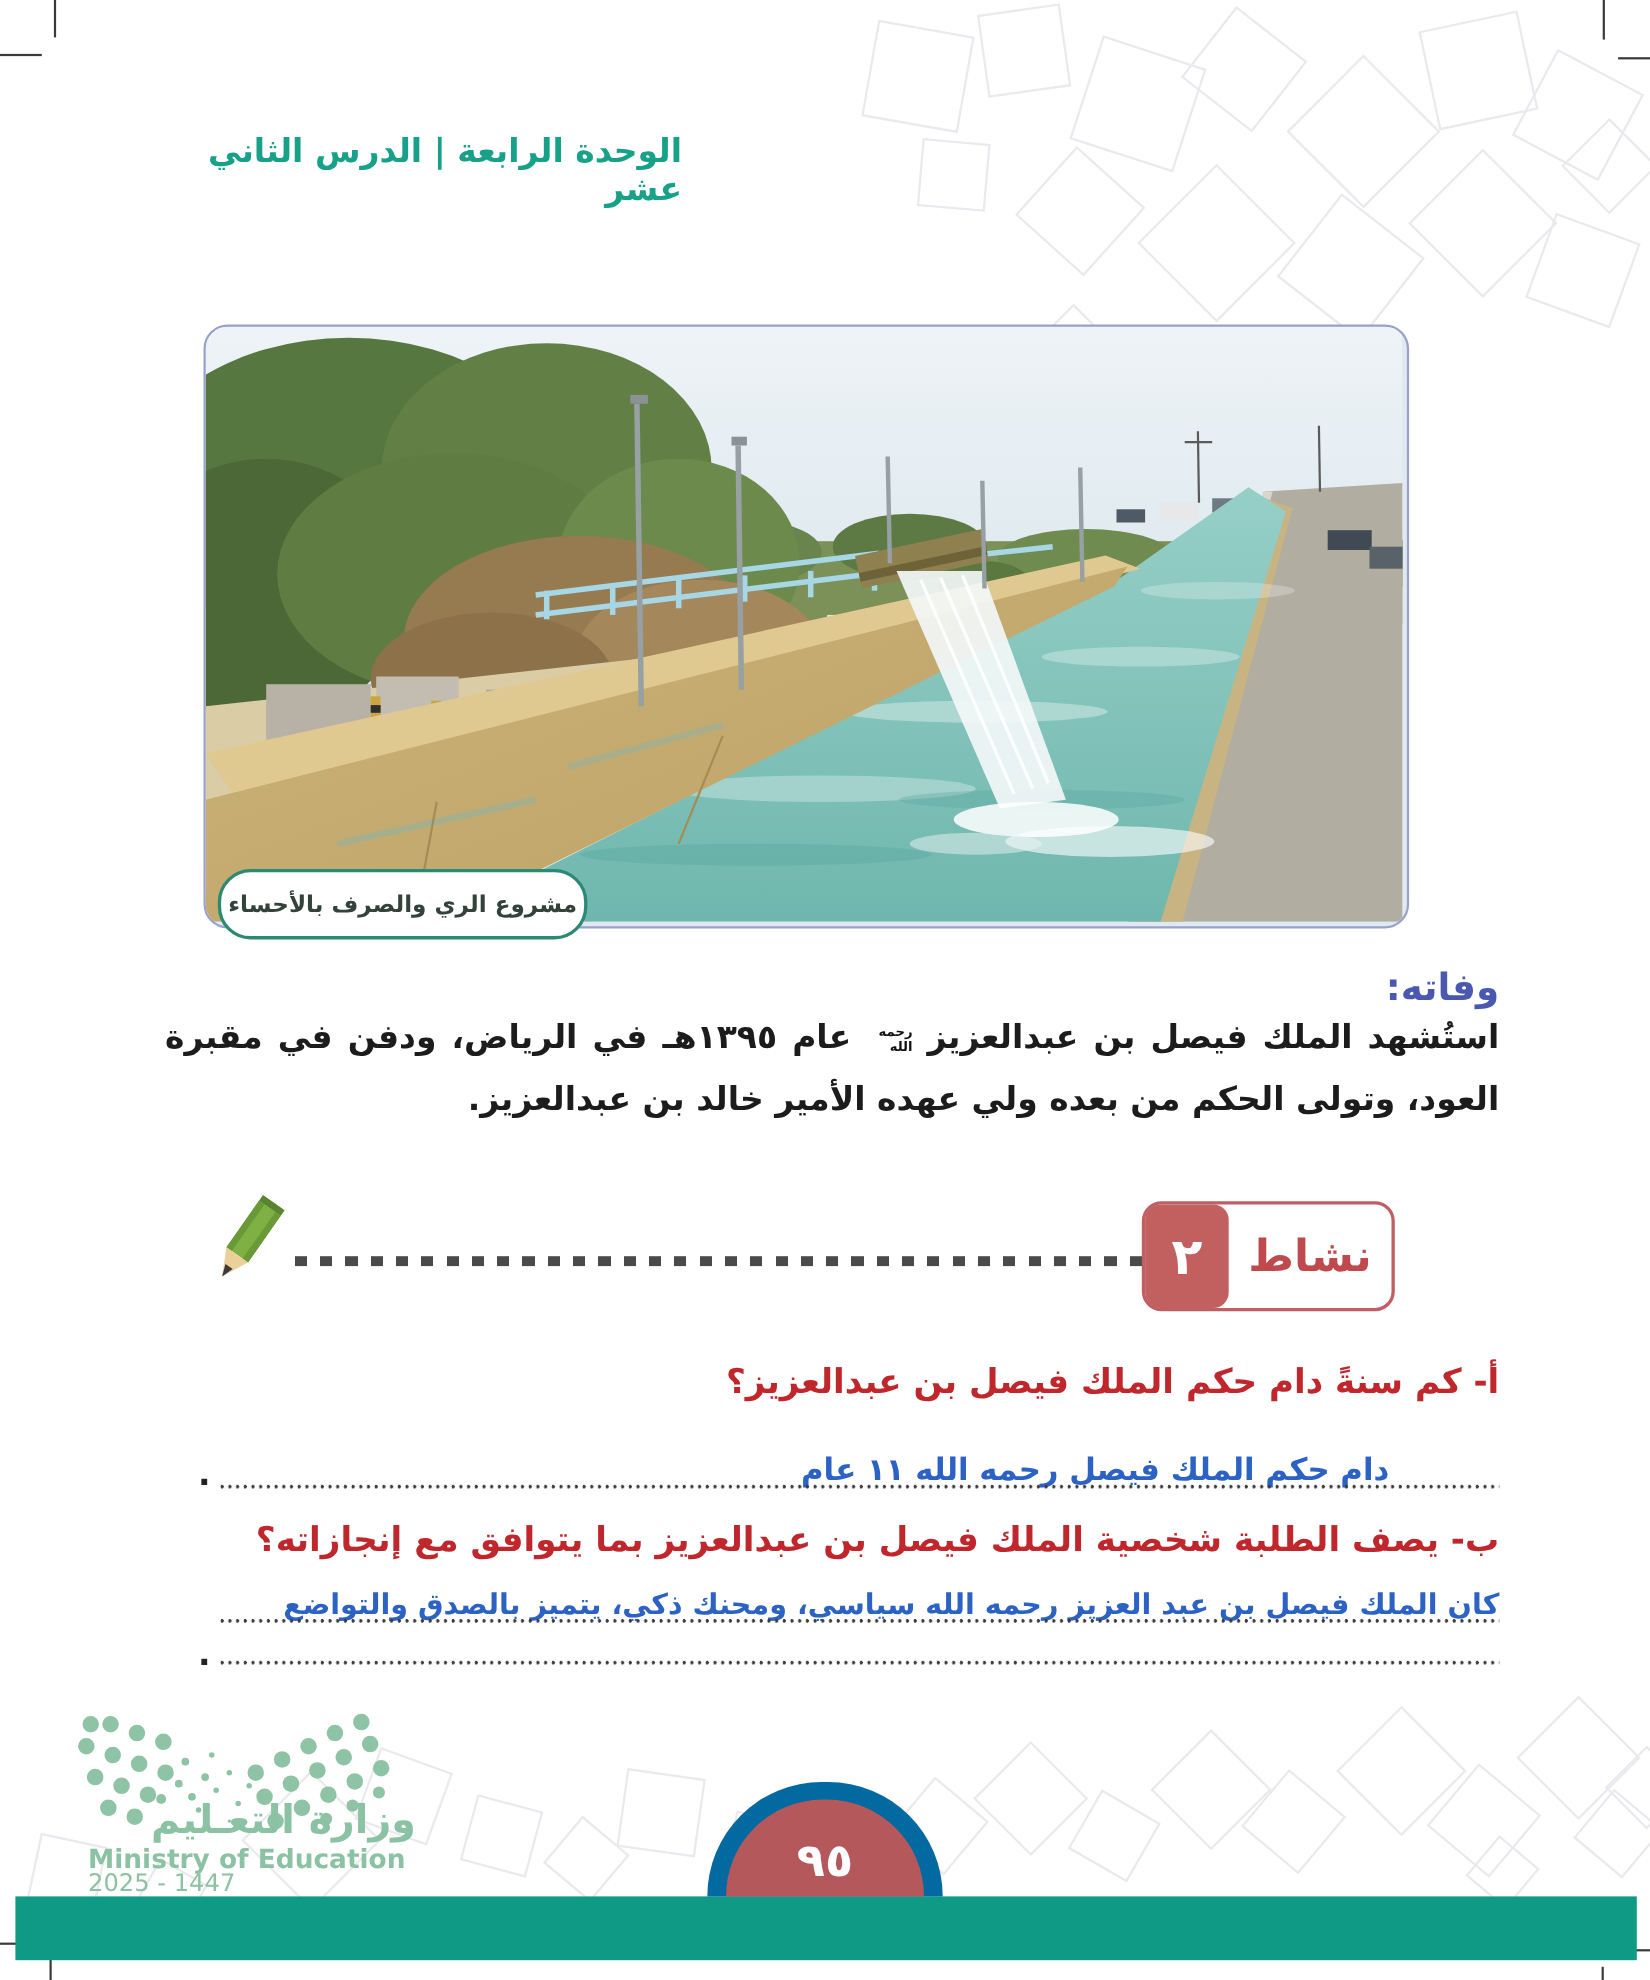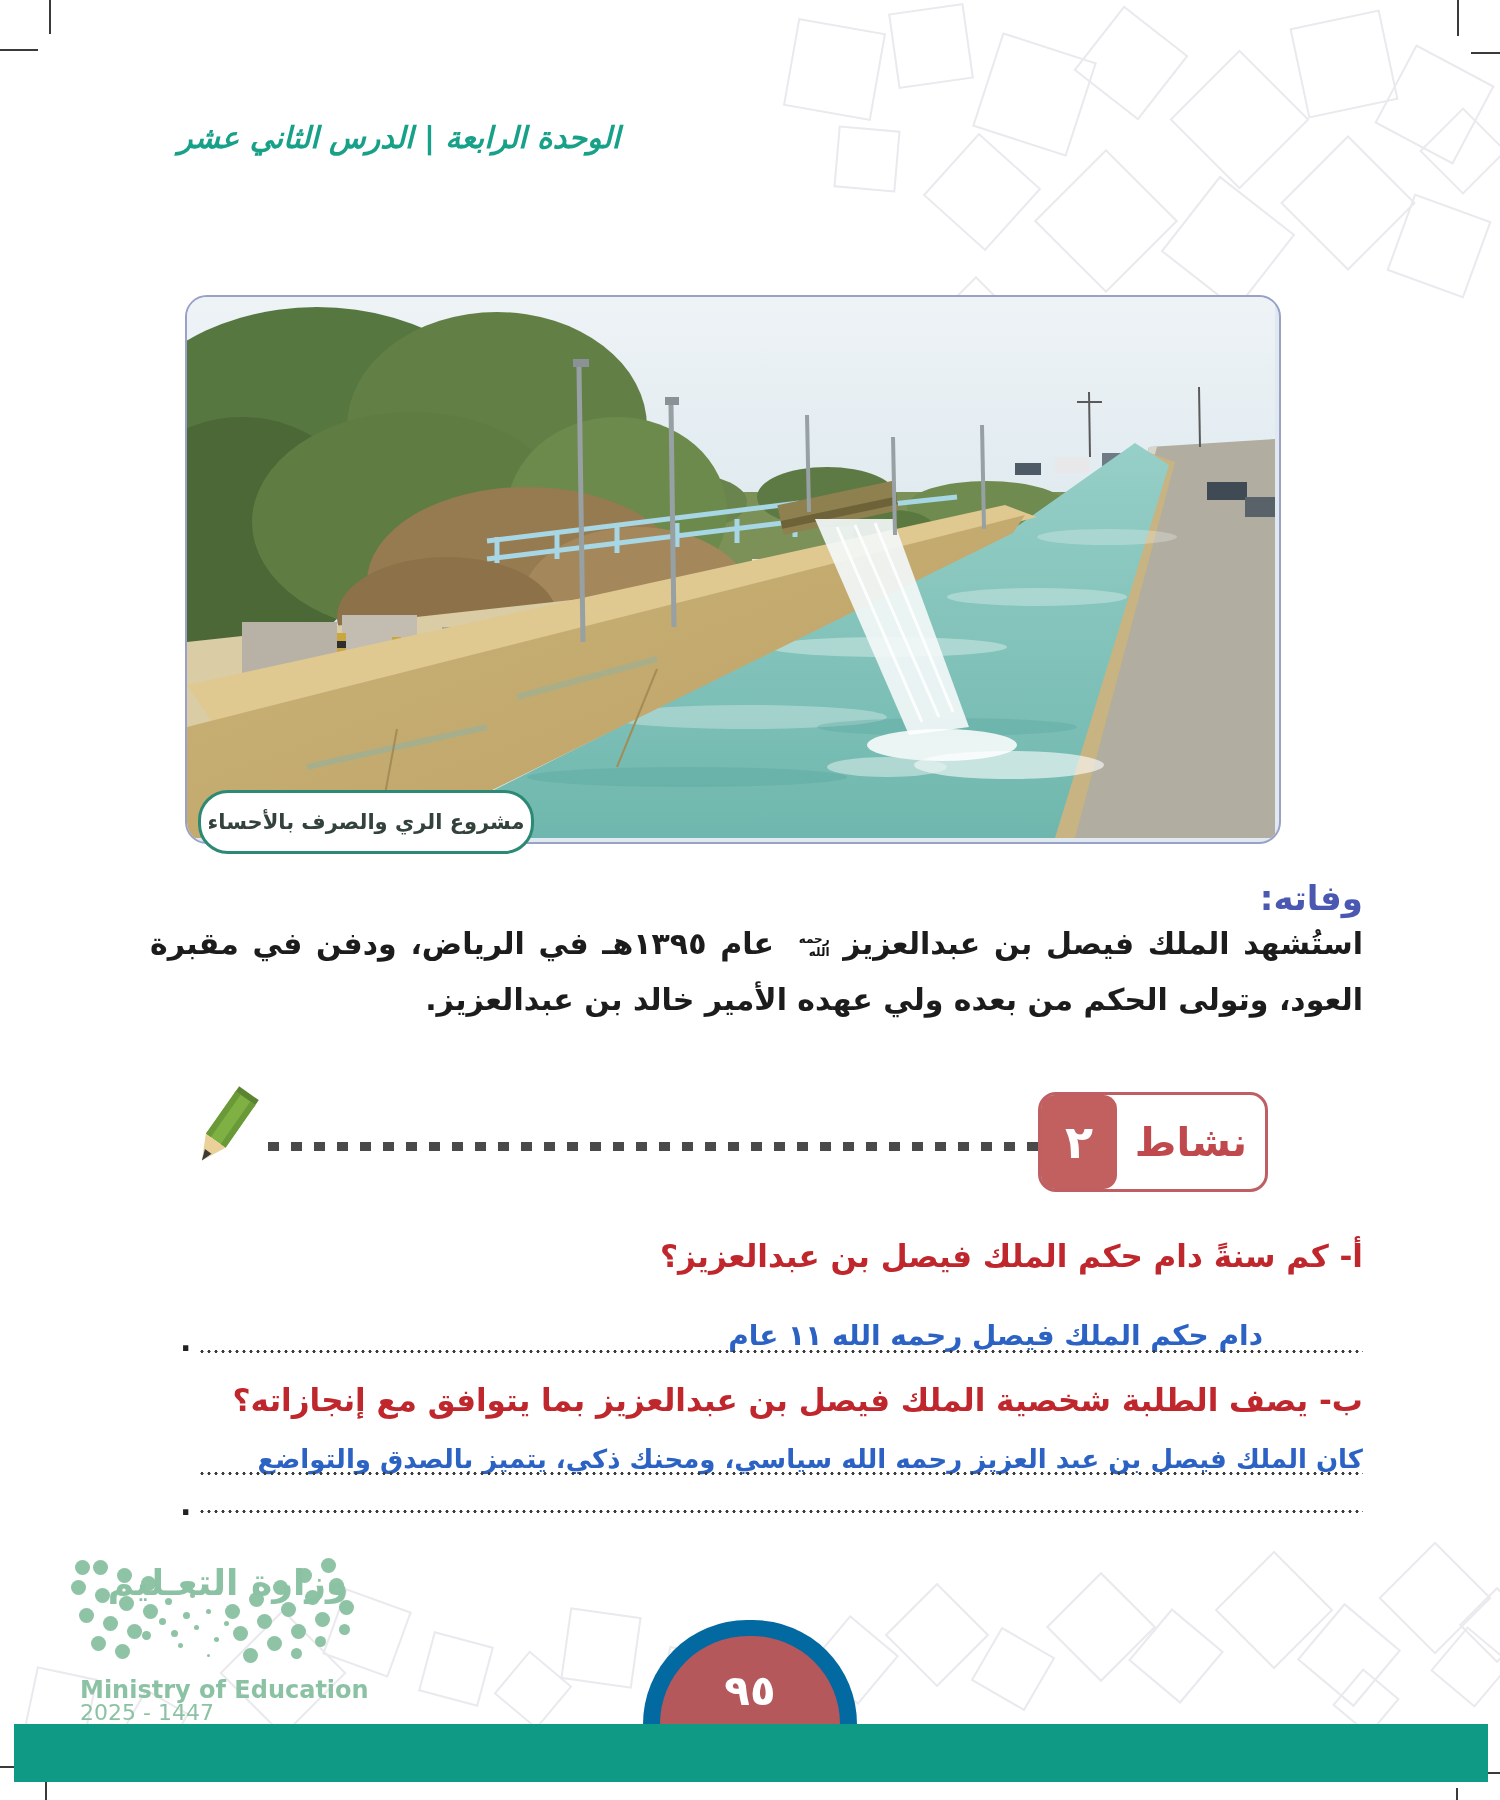--- a/index.html
+++ b/index.html
@@ -5,21 +5,21 @@
   html,body{margin:0;padding:0;background:#ffffff;}
   .page{position:relative;width:1500px;height:1800px;background:#ffffff;overflow:hidden;
         font-family:"DejaVu Sans",sans-serif;}
   .abs{position:absolute;}
   
   .crop{position:absolute;background:#3a3a3a;}
   
   .sq{position:absolute;border:2px solid #e9e9ee;background:transparent;}
   
   .breadcrumb{left:150px;top:120px;width:470px;color:#18a189;font-size:30px;font-weight:700;
-              text-align:right;direction:rtl;font-style:italic;}
+              text-align:right;direction:rtl;}
   
   .photo{left:185px;top:295px;width:1092px;height:545px;border:2px solid #99a1c9;
          border-radius:22px;overflow:hidden;background:#dfe9ef;}
   .caption-pill{left:198px;top:790px;width:330px;height:58px;background:#ffffff;
         border:3px solid #2c8a74;border-radius:30px;display:flex;align-items:center;
         justify-content:center;color:#33423a;font-size:21px;font-weight:700;direction:rtl;}
   
   .sec-heading{left:150px;top:878px;width:1213px;text-align:right;direction:rtl;
                color:#4a58b2;font-size:34px;font-weight:700;}
   .para{left:150px;width:1213px;direction:rtl;color:#1c1c1c;font-size:30px;font-weight:700;}
@@ -62,22 +62,22 @@
       104px 48px 0 -4px #8fc3a5,86px 34px 0 -4px #8fc3a5,98px 78px 0 -5px #8fc3a5,
       114px 60px 0 -5px #8fc3a5,126px 44px 0 -5px #8fc3a5,110px 28px 0 -5px #8fc3a5,
       134px 72px 0 -5px #8fc3a5,144px 56px 0 -5px #8fc3a5,126px 88px 0 -6px #8fc3a5,
       150px 44px 0 0 #8fc3a5,174px 32px 0 0 #8fc3a5,198px 20px 0 0 #8fc3a5,
       222px 8px 0 0 #8fc3a5,246px -2px 0 0 #8fc3a5,
       158px 66px 0 0 #8fc3a5,182px 54px 0 0 #8fc3a5,206px 42px 0 0 #8fc3a5,
       230px 30px 0 0 #8fc3a5,254px 18px 0 0 #8fc3a5,
       168px 88px 0 0 #8fc3a5,192px 76px 0 0 #8fc3a5,216px 64px 0 0 #8fc3a5,
       240px 52px 0 0 #8fc3a5,264px 40px 0 0 #8fc3a5,
       214px 86px 0 -2px #8fc3a5,238px 74px 0 -2px #8fc3a5,262px 62px 0 -2px #8fc3a5;}
-  .moe-ar{left:78px;top:1562px;color:#8cc2a4;font-size:36px;font-weight:700;direction:rtl;
-      width:300px;text-align:center;}
+  .moe-ar{left:78px;top:1634px;color:#8cc2a4;font-size:36px;font-weight:700;direction:rtl;
+      width:300px;text-align:right;}
   .moe-en{left:80px;top:1676px;color:#8cc2a4;font-size:24px;font-weight:600;}
   .moe-years{left:80px;top:1700px;color:#8cc2a4;font-size:22px;font-weight:400;}
   .bottombar{left:14px;top:1724px;width:1474px;height:58px;background:#0f9a85;}
   .dome{left:643px;top:1620px;width:214px;height:104px;background:#0369a1;
       border-radius:107px 107px 0 0;}
   .dome-inner{position:absolute;left:17px;top:16px;width:180px;height:88px;background:#b5585c;
       border-radius:90px 90px 0 0;}
   .dome-num{position:absolute;left:0;right:0;top:30px;text-align:center;color:#ffffff;
       font-size:42px;font-weight:700;}
 </style>

